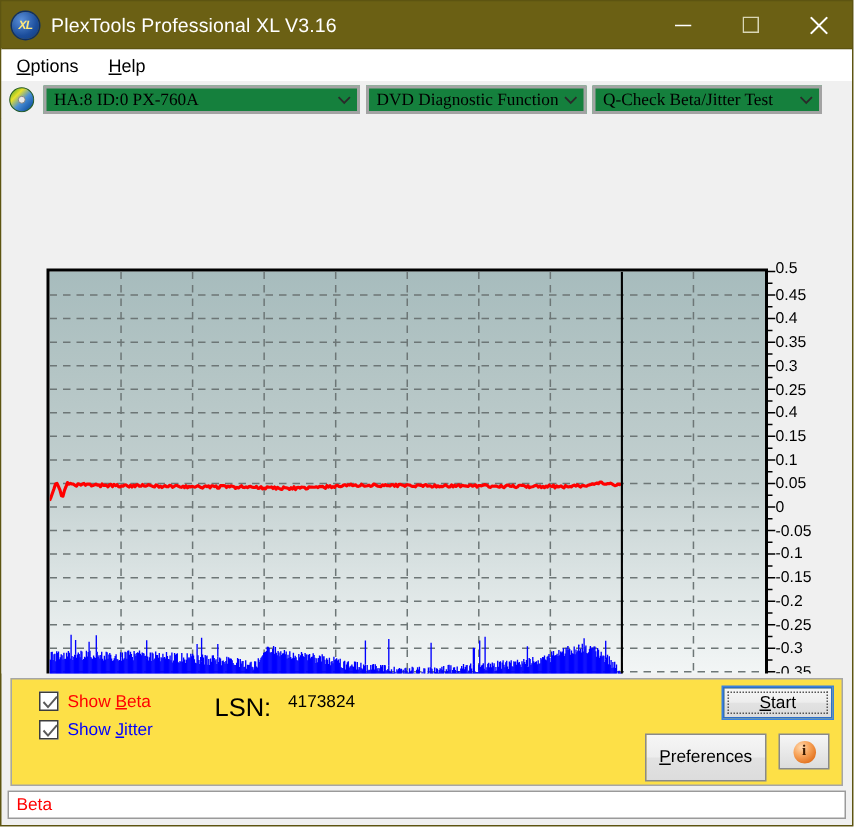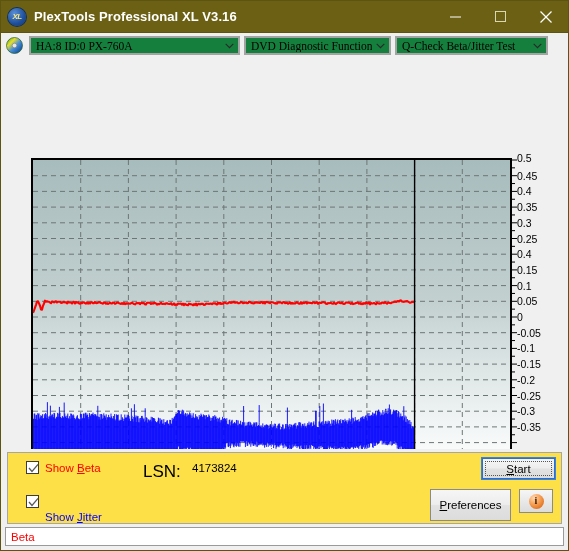--- a/index.html
+++ b/index.html
@@ -22,21 +22,21 @@
   .app-icon{
     width:18px;height:18px;margin-left:7px;margin-right:8px;border-radius:50%;
     background:radial-gradient(circle at 35% 30%,#5a8fd8 0%,#1c4e9c 60%,#123a7a 100%);
     box-shadow:0 0 0 1px #0e2f63;
     display:flex;align-items:center;justify-content:center;
     font-size:8px;font-weight:bold;font-style:italic;color:#ffe87a;
     line-height:1;letter-spacing:-0.5px;
   }
   .title-text{
     color:#ffffff;font-size:13px;letter-spacing:0.1px;flex:1;
-    white-space:nowrap;overflow:hidden;font-weight:bold;
+    white-space:nowrap;overflow:hidden;
   }
   .win-btns{display:flex;height:31px;}
   .win-btn{
     width:45px;height:31px;display:flex;align-items:center;justify-content:center;
     color:#ffffff;font-size:13px;
   }
   .win-btn svg{display:block;}
   
   .client{
     flex:1;background:#f0f0f0;display:flex;flex-direction:column;
@@ -106,21 +106,21 @@
   .chk-row{position:absolute;display:flex;align-items:center;gap:6px;}
   .chk-row.r1{left:18px;top:8px;}
   .chk-row.r2{left:18px;top:27px;}
   .checkbox{
     width:13px;height:13px;flex:0 0 13px;background:#fff;border:1px solid #3c3c3c;
     box-sizing:border-box;position:relative;
   }
   .checkbox svg{position:absolute;left:1px;top:1px;}
   .chk-label{font-size:11.5px;white-space:nowrap;}
   .chk-label.beta{color:#ff0000;}
-  .chk-label.jitter{color:#0000ff;margin-top:31px;}
+  .chk-label.jitter{color:#0000ff;}
   .chk-label u{text-decoration:underline;}
   .lsn-label{
     position:absolute;left:135px;top:9px;font-size:17px;color:#000;
   }
   .lsn-value{
     position:absolute;left:184px;top:9px;font-size:11.5px;color:#000;
   }
   .btn{
     box-sizing:border-box;background:linear-gradient(to bottom,#f6f6f6 0%,#ededed 48%,#e2e2e2 52%,#dcdcdc 100%);
     border:1px solid #8a8a8a;font-size:11.5px;color:#000;
@@ -180,20 +180,24 @@
         <svg width="12" height="12" viewBox="0 0 12 12">
             <line x1="0.5" y1="0.5" x2="11.5" y2="11.5" stroke="#ffffff" stroke-width="1.2"></line>
             <line x1="11.5" y1="0.5" x2="0.5" y2="11.5" stroke="#ffffff" stroke-width="1.2"></line>
           </svg>
       </div>
     </div>
   </div>
 
   <div class="client">
 
+    <div class="menubar">
+      <div class="menu-item"><u>O</u>ptions</div>
+      <div class="menu-item"><u>H</u>elp</div>
+    </div>
 
     <div class="toolbar">
       <svg class="disc-icon" viewBox="0 0 17 17">
         <defs>
           <linearGradient id="dg" x1="0" y1="0" x2="1" y2="1">
             <stop offset="0%" stop-color="#2b9e2b"></stop>
             <stop offset="30%" stop-color="#e8e02a"></stop>
             <stop offset="55%" stop-color="#4a8fd6"></stop>
             <stop offset="80%" stop-color="#1c5fae"></stop>
             <stop offset="100%" stop-color="#2f8f2f"></stop>

